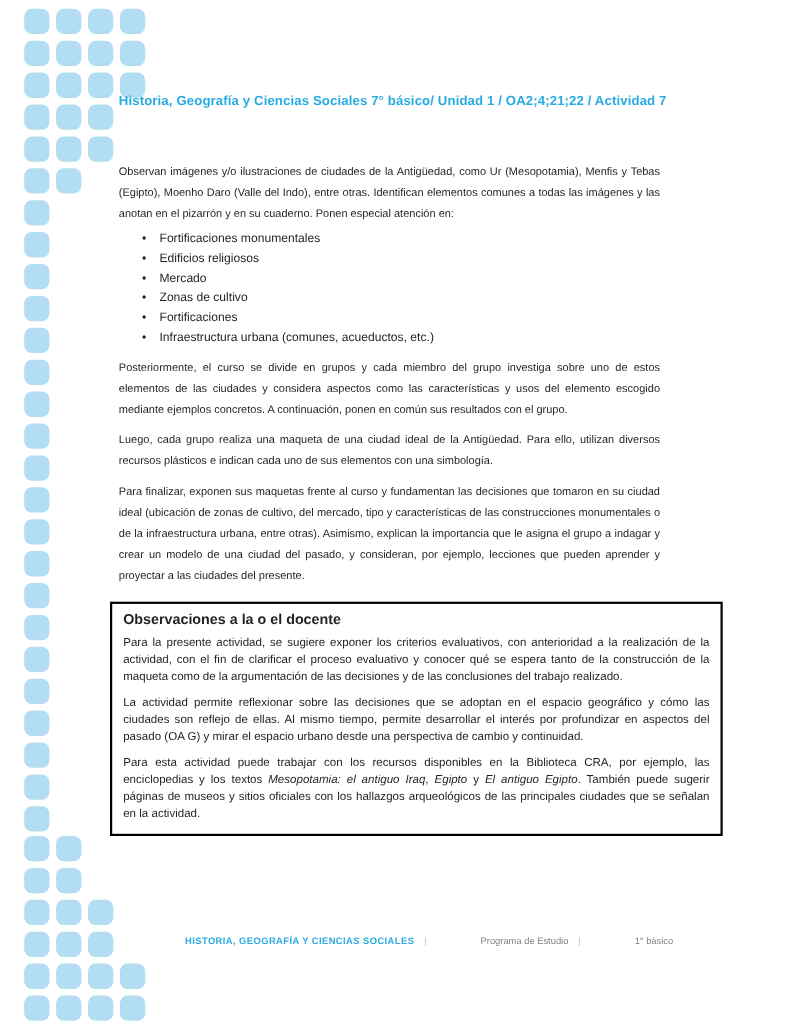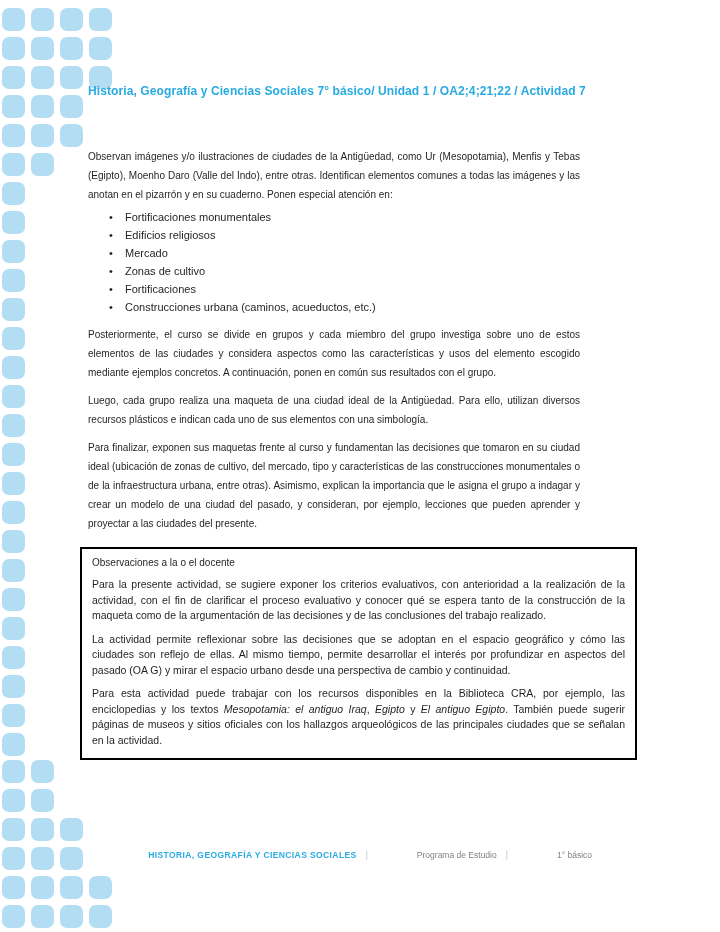--- a/index.html
+++ b/index.html
@@ -1,21 +1,21 @@
 <!DOCTYPE html>
 <html style="--accent-color: #29abe2; --pattern-color: #b3ddf2; --text-color: #231f20;"><head>
 <meta charset="utf-8">
 <style>
   * { margin:0; padding:0; box-sizing:border-box; }
   html, body { background:#ffffff; }
   body {
     width:720px; height:932px; overflow:hidden;
     font-family:"Liberation Sans", sans-serif;
   }
-  .page { position:relative; width:681px; height:932px; background:#ffffff; overflow:hidden; }
+  .page { position:relative; width:681px; height:932px; background:#ffffff; overflow:hidden;margin-left:20px; }
 
   
   .pattern { position:absolute; left:0; top:0; width:130px; height:932px; }
   .sq { position:absolute; width:23px; height:23px; border-radius:7px;
         background:var(--pattern-color,#b3ddf2); }
 
   .content { position:absolute; left:88px; top:0; width:492px; color:var(--text-color,#231f20); }
 
   .header {
     margin-top:84px; font-size:12px; line-height:15px; font-weight:bold;
@@ -26,21 +26,21 @@
   .para.intro { margin-top:48px; }
 
   ul.bullets { list-style:none; margin:4px 0 2px 20px; }
   ul.bullets li { position:relative; font-size:11px; line-height:18px; padding-left:17px; }
   ul.bullets li::before { content:"\2022"; position:absolute; left:1px; top:0; font-size:11px; }
 
   .obs-box {
     margin-top:14px; margin-left:-8px; width:557px;
     border:2px solid #000000; padding:7px 10px 2px 10px; background:#ffffff;
   }
-  .obs-title { font-size:10px; line-height:14px; font-weight:normal; margin-bottom:7px; }
+  .obs-title { font-size:13px; line-height:14px; font-weight:bold; margin-bottom:7px; }
   .obs-para { font-size:10.5px; line-height:15.5px; text-align:justify; margin-bottom:8px; }
   .obs-para em { font-style:italic; }
 
   .footer {
     position:absolute; top:850px; right:89px;
     display:flex; align-items:baseline; gap:9px;
     font-size:8.5px; line-height:11px; white-space:nowrap;
   }
   .footer-brand { color:var(--accent-color,#29abe2); font-weight:bold; letter-spacing:0.4px; }
   .footer-sep { color:#bcbec0; }
@@ -117,21 +117,21 @@
     <div class="header">Historia, Geografía y Ciencias Sociales 7° básico/ Unidad 1 / OA2;4;21;22 / Actividad 7</div>
 
     <p class="para intro">Observan imágenes y/o ilustraciones de ciudades de la Antigüedad, como Ur (Mesopotamia), Menfis y Tebas (Egipto), Moenho Daro (Valle del Indo), entre otras. Identifican elementos comunes a todas las imágenes y las anotan en el pizarrón y en su cuaderno. Ponen especial atención en:</p>
 
     <ul class="bullets">
       <li>Fortificaciones monumentales</li>
       <li>Edificios religiosos</li>
       <li>Mercado</li>
       <li>Zonas de cultivo</li>
       <li>Fortificaciones</li>
-      <li>Construcciones urbana (caminos, acueductos, etc.)</li>
+      <li>Infraestructura urbana (comunes, acueductos, etc.)</li>
     </ul>
 
     <p class="para">Posteriormente, el curso se divide en grupos y cada miembro del grupo investiga sobre uno de estos elementos de las ciudades y considera aspectos como las características y usos del elemento escogido mediante ejemplos concretos. A continuación, ponen en común sus resultados con el grupo.</p>
     <p class="para">Luego, cada grupo realiza una maqueta de una ciudad ideal de la Antigüedad. Para ello, utilizan diversos recursos plásticos e indican cada uno de sus elementos con una simbología.</p>
     <p class="para">Para finalizar, exponen sus maquetas frente al curso y fundamentan las decisiones que tomaron en su ciudad ideal (ubicación de zonas de cultivo, del mercado, tipo y características de las construcciones monumentales o de la infraestructura urbana, entre otras). Asimismo, explican la importancia que le asigna el grupo a indagar y crear un modelo de una ciudad del pasado, y consideran, por ejemplo, lecciones que pueden aprender y proyectar a las ciudades del presente.</p>
 
     <div class="obs-box">
       <div class="obs-title">Observaciones a la o el docente</div>
       <p class="obs-para">Para la presente actividad, se sugiere exponer los criterios evaluativos, con anterioridad a la realización de la actividad, con el fin de clarificar el proceso evaluativo y conocer qué se espera tanto de la construcción de la maqueta como de la argumentación de las decisiones y de las conclusiones del trabajo realizado.</p>
       <p class="obs-para">La actividad permite reflexionar sobre las decisiones que se adoptan en el espacio geográfico y cómo las ciudades son reflejo de ellas. Al mismo tiempo, permite desarrollar el interés por profundizar en aspectos del pasado (OA G) y mirar el espacio urbano desde una perspectiva de cambio y continuidad.</p>

